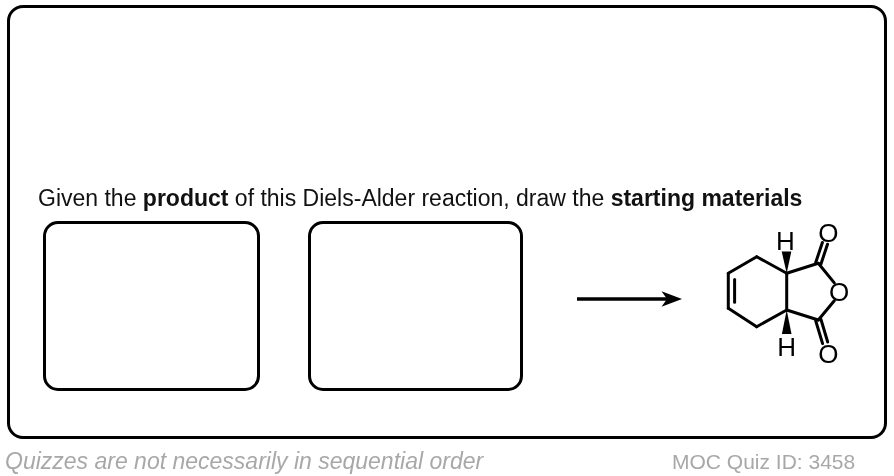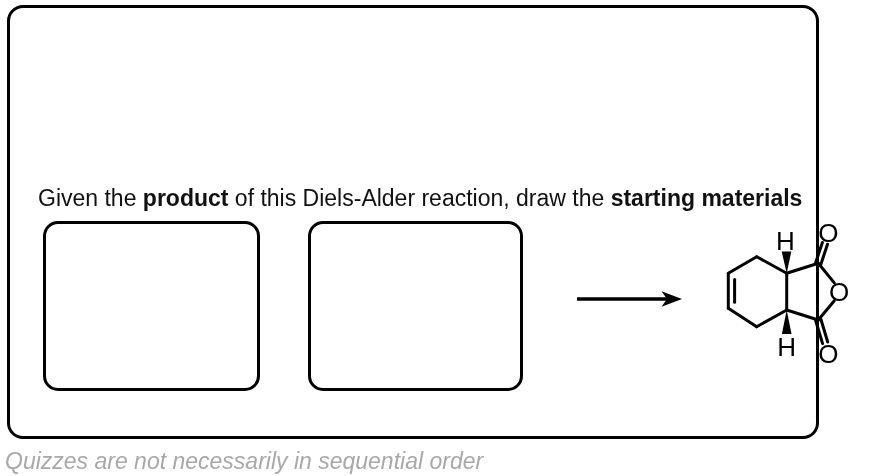--- a/index.html
+++ b/index.html
@@ -12,21 +12,21 @@
     position: relative;
     width: 894px;
     height: 476px;
     background: #ffffff;
     overflow: hidden;
   }
   .quiz-card {
     position: absolute;
     left: 7px;
     top: 5px;
-    width: 812px;
+    width: 880px;
     height: 434px;
     box-sizing: border-box;
     border: 3px solid #000000;
     border-radius: 16px;
     background: #ffffff;
   }
   .question {
     position: absolute;
     left: 28px;
     top: 153px;
@@ -136,14 +136,15 @@
       <text x="785.5" y="241" text-anchor="middle" dominant-baseline="central">H</text>
       <text x="786.7" y="346.5" text-anchor="middle" dominant-baseline="central">H</text>
       <text x="828.3" y="233" text-anchor="middle" dominant-baseline="central">O</text>
       <text x="839" y="292" text-anchor="middle" dominant-baseline="central">O</text>
       <text x="828.3" y="354" text-anchor="middle" dominant-baseline="central">O</text>
     </svg>
 
   </div>
 
   <div class="footer-note">Quizzes are not necessarily in sequential order</div>
+  <div class="footer-quiz-id">MOC Quiz ID: 3458</div>
 
 </div>
 
 </body></html>

